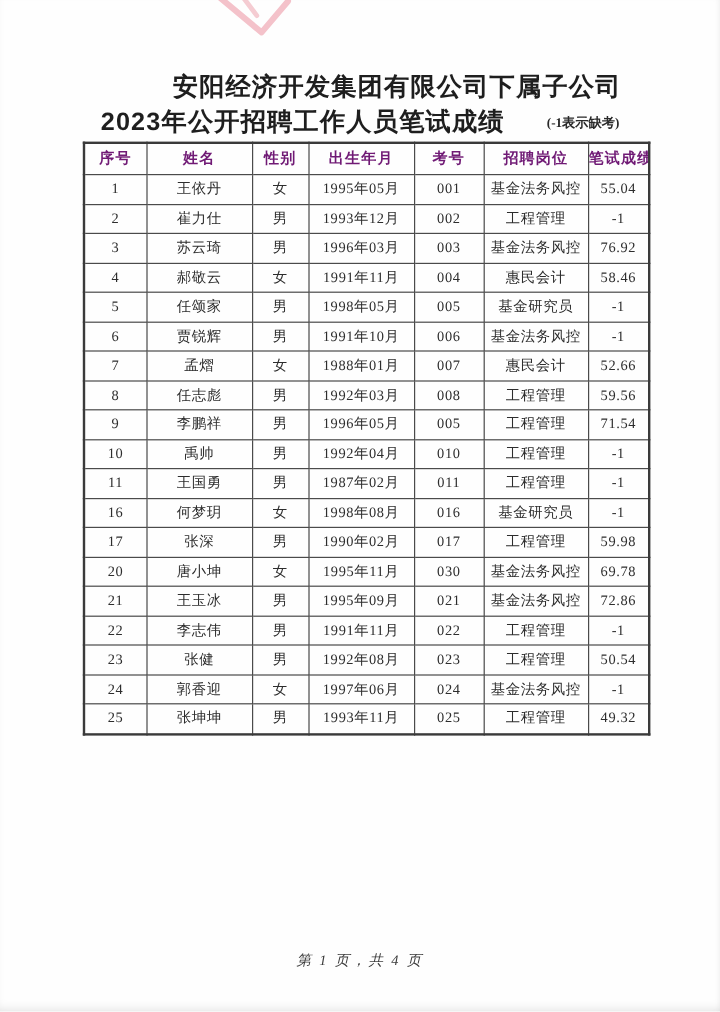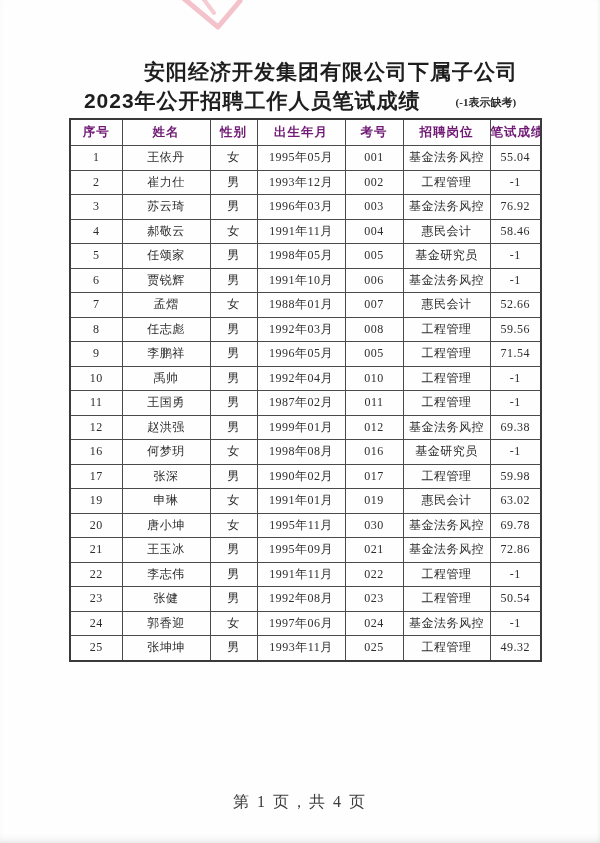--- a/index.html
+++ b/index.html
@@ -92,23 +92,24 @@
     font-size: 12px;
     color: #2d2d2d;
     letter-spacing: 0.5px;
   }
   .footer {
     position: absolute;
     top: 792px;
     left: 0;
     width: 100%;
     text-align: center;
-    font-size: 16px;
+    font-size: 12px;
     color: #3c3c3c;
     letter-spacing: 2px;
+    font-style: italic;
   }
 </style>
 </head>
 <body>
 
 <div class="paper">
 
   <svg class="pen-mark" viewBox="0 0 70 40" xmlns="http://www.w3.org/2000/svg">
     <polyline points="4,-3 40,27 62,1" fill="none" stroke="#ec9aa6" stroke-width="5" stroke-linecap="round" stroke-linejoin="round" opacity="0.6"></polyline>
     <polyline points="24,-3 36,13" fill="none" stroke="#ec9aa6" stroke-width="4" stroke-linecap="round" opacity="0.5"></polyline>
@@ -233,56 +234,38 @@
         <tr>
           <td>11</td>
           <td>王国勇</td>
           <td>男</td>
           <td>1987年02月</td>
           <td>011</td>
           <td>工程管理</td>
           <td>-1</td>
         </tr>
         <tr>
-          <td>12</td>
-          <td>赵洪强</td>
-          <td>男</td>
-          <td>1999年01月</td>
-          <td>012</td>
-          <td>基金法务风控</td>
-          <td>69.38</td>
-        </tr>
-        <tr>
           <td>16</td>
           <td>何梦玥</td>
           <td>女</td>
           <td>1998年08月</td>
           <td>016</td>
           <td>基金研究员</td>
           <td>-1</td>
         </tr>
         <tr>
           <td>17</td>
           <td>张深</td>
           <td>男</td>
           <td>1990年02月</td>
           <td>017</td>
           <td>工程管理</td>
           <td>59.98</td>
         </tr>
         <tr>
-          <td>19</td>
-          <td>申琳</td>
-          <td>女</td>
-          <td>1991年01月</td>
-          <td>019</td>
-          <td>惠民会计</td>
-          <td>63.02</td>
-        </tr>
-        <tr>
           <td>20</td>
           <td>唐小坤</td>
           <td>女</td>
           <td>1995年11月</td>
           <td>030</td>
           <td>基金法务风控</td>
           <td>69.78</td>
         </tr>
         <tr>
           <td>21</td>

